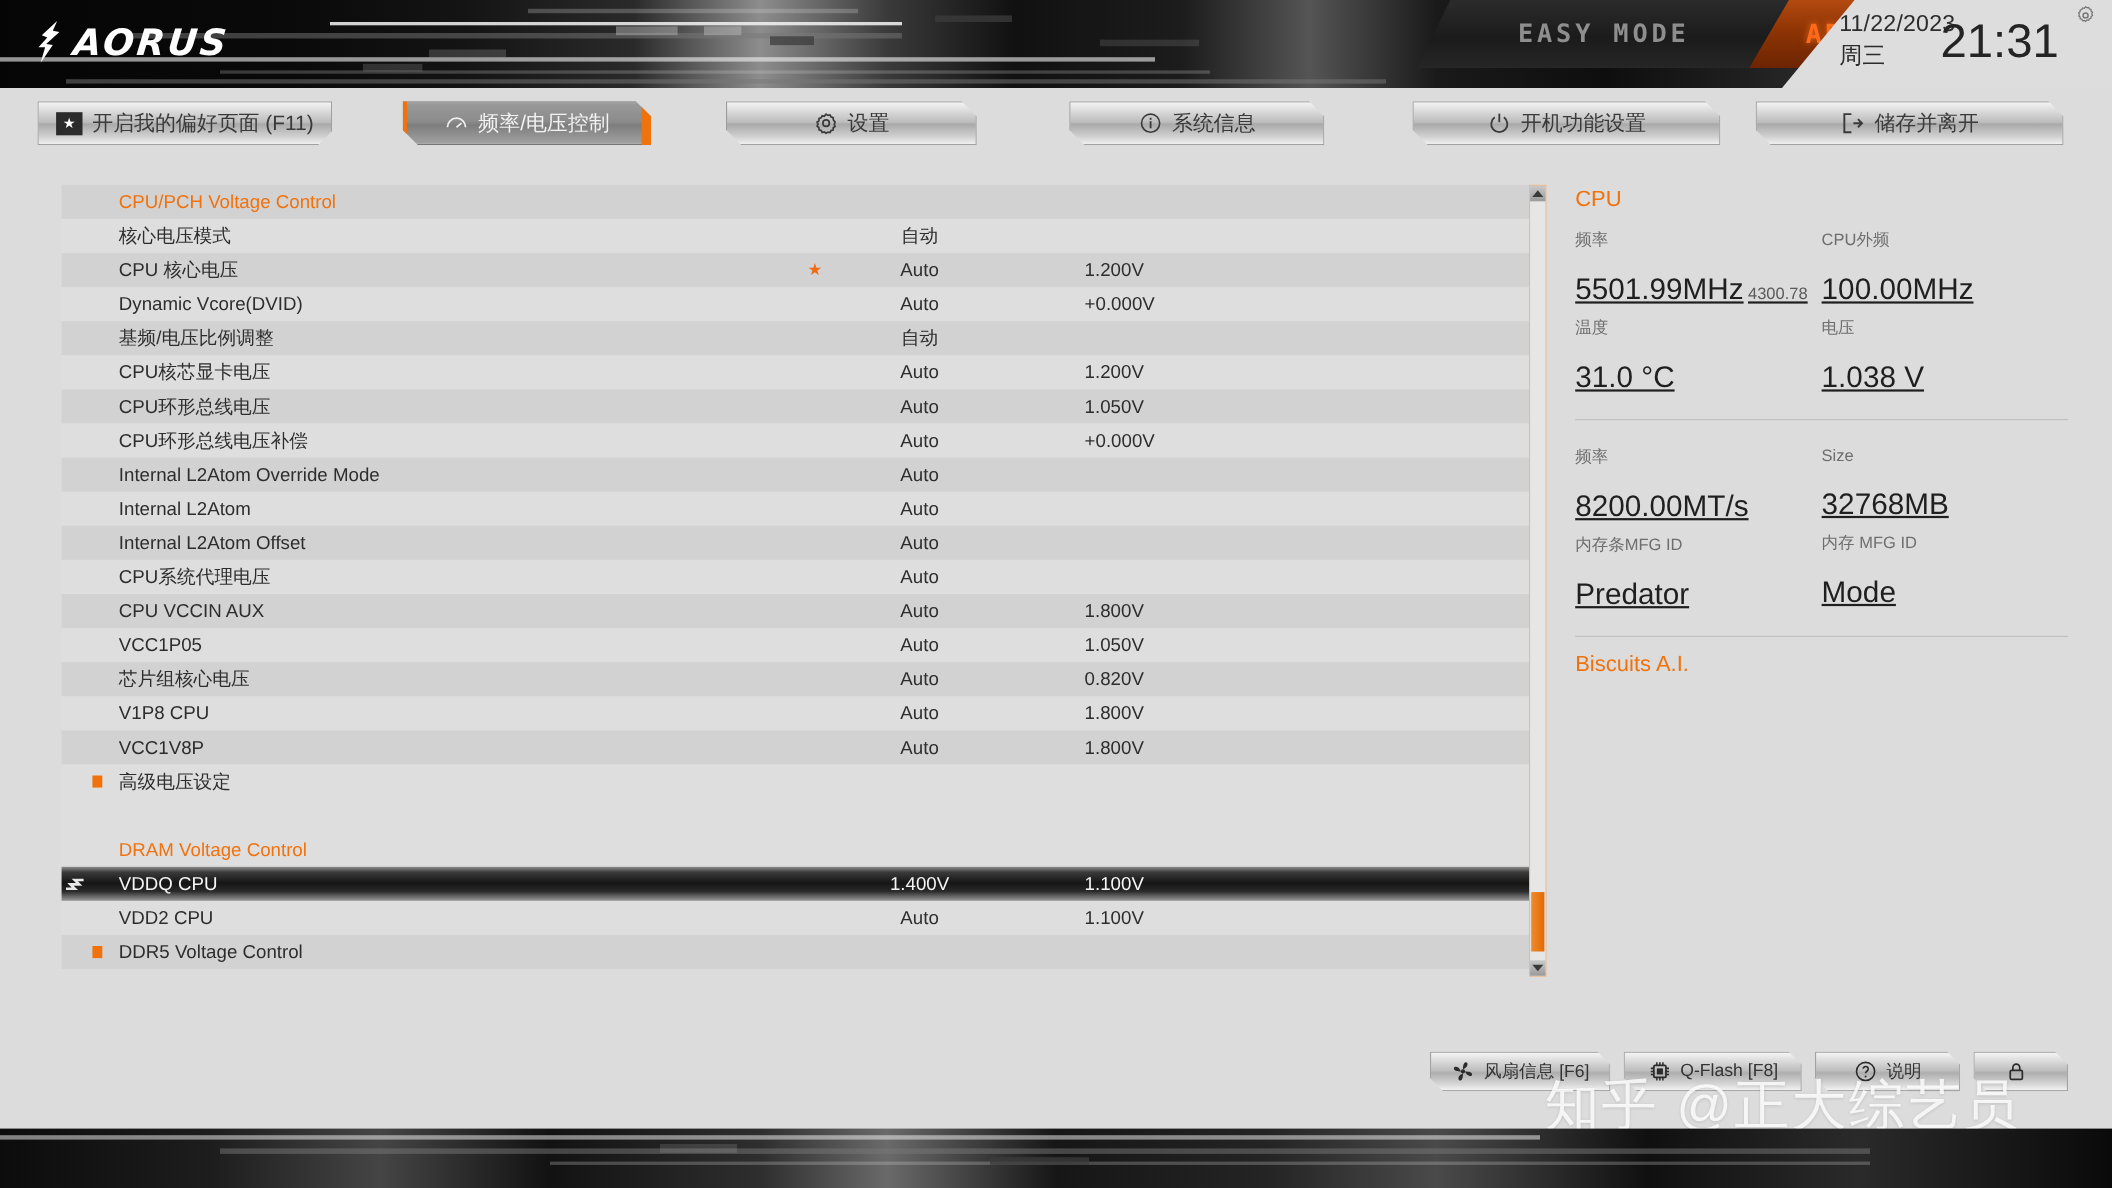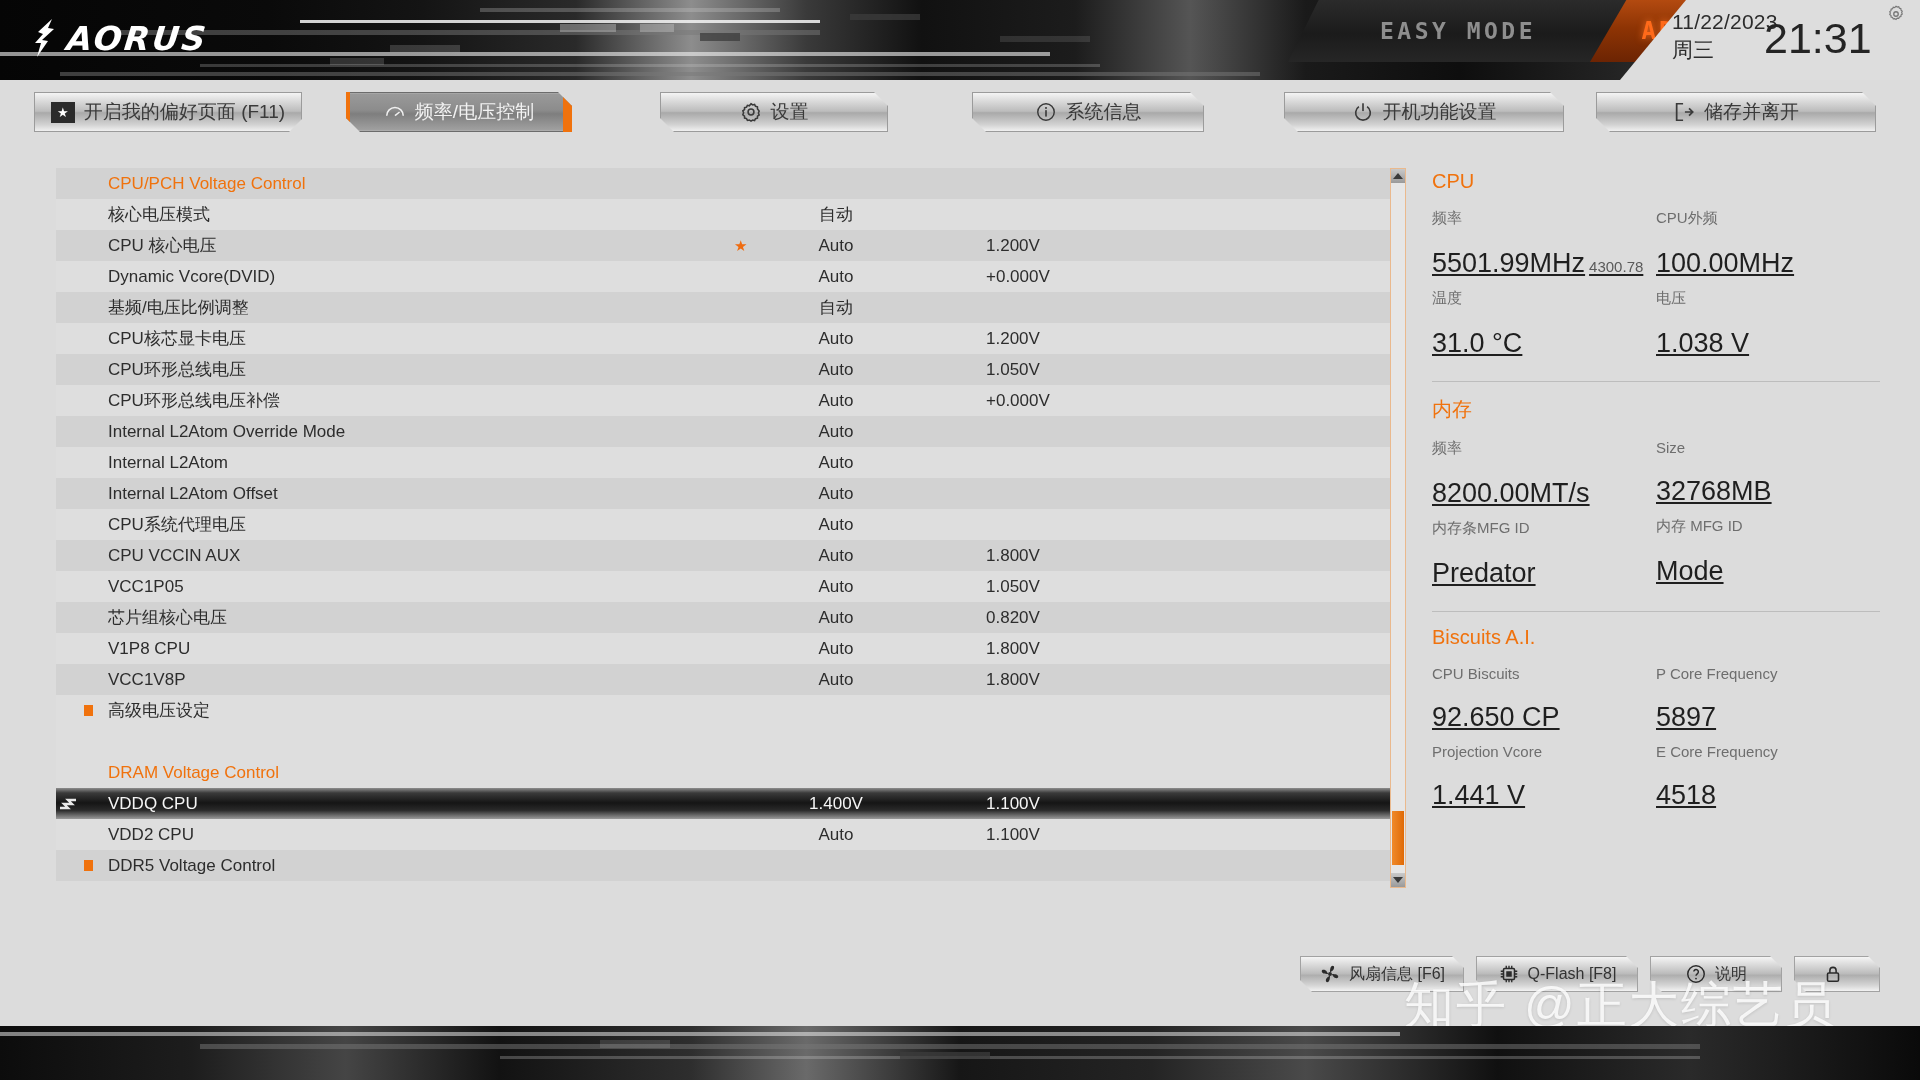--- a/index.html
+++ b/index.html
@@ -90,20 +90,21 @@
     border: 1px solid #9b9b9b;
     display: flex; align-items: center; justify-content: center; gap: 9px;
     color: #3a3a3a; font-size: 19px;
     clip-path: polygon(0 0, calc(100% - 14px) 0, 100% 14px, 100% 100%, 14px 100%, 0 calc(100% - 14px));
   }
   .tab.first { clip-path: polygon(0 0, 100% 0, 100% calc(100% - 13px), calc(100% - 13px) 100%, 0 100%); }
   .tab.active {
     background: linear-gradient(180deg,#9a9a9a 0%,#8c8c8c 45%,#7e7e7e 55%,#a2a2a2 100%);
     color: #f2f2f2; border: 1px solid #6c6c6c;
     box-shadow: inset 0 0 0 1px rgba(255,255,255,.12);
+    margin-left: 20px;
   }
   .tab.active::after {
     content:""; position: absolute; right: -1px; top: -1px; bottom: -1px; width: 9px;
     background: #f0720d;
     clip-path: polygon(0 0, 100% 0, 100% 100%, 0 100%);
   }
   .tab.active::before {
     content:""; position: absolute; left: -1px; top: -1px; bottom: -1px; width: 4px;
     background: #f0720d;
   }
@@ -434,55 +435,40 @@
           <div class="info-v">100.00MHz</div>
           <div class="info-k">电压</div>
           <div class="info-v">1.038 V</div>
         </div>
       </div>
     </div>
 
     <div class="hr"></div>
 
     <div class="sec">
-      <div class="info-sec-title">内存</div>
       <div class="info-grid">
         <div class="info-col">
           <div class="info-k">频率</div>
           <div class="info-v">8200.00MT/s</div>
           <div class="info-k">内存条MFG ID</div>
           <div class="info-v">Predator</div>
         </div>
         <div class="info-col">
           <div class="info-k">Size</div>
           <div class="info-v">32768MB</div>
           <div class="info-k">内存 MFG ID</div>
           <div class="info-v">Mode</div>
         </div>
       </div>
     </div>
 
     <div class="hr"></div>
 
     <div class="sec">
       <div class="info-sec-title">Biscuits A.I.</div>
-      <div class="info-grid">
-        <div class="info-col">
-          <div class="info-k">CPU Biscuits</div>
-          <div class="info-v">92.650 CP</div>
-          <div class="info-k">Projection Vcore</div>
-          <div class="info-v">1.441 V</div>
-        </div>
-        <div class="info-col">
-          <div class="info-k">P Core Frequency</div>
-          <div class="info-v">5897</div>
-          <div class="info-k">E Core Frequency</div>
-          <div class="info-v">4518</div>
-        </div>
-      </div>
     </div>
   </div>
 
   <div class="fnbar">
     <div class="fnbtn" style="left:1300px;width:164px;">
       <svg class="tab-ico" viewBox="0 0 24 24">
         <circle cx="12" cy="12" r="2.1" fill="#2b2b2b"></circle>
         <path d="M12 10c0-4 .8-7 3-7s2 4-.6 5.6C13 9.5 12 10 12 10z" fill="#2b2b2b"></path>
         <path d="M14 12c4 0 7 .8 7 3s-4 2-5.6-.6C14.5 13 14 12 14 12z" fill="#2b2b2b"></path>
         <path d="M12 14c0 4-.8 7-3 7s-2-4 .6-5.6C11 14.5 12 14 12 14z" fill="#2b2b2b"></path>

